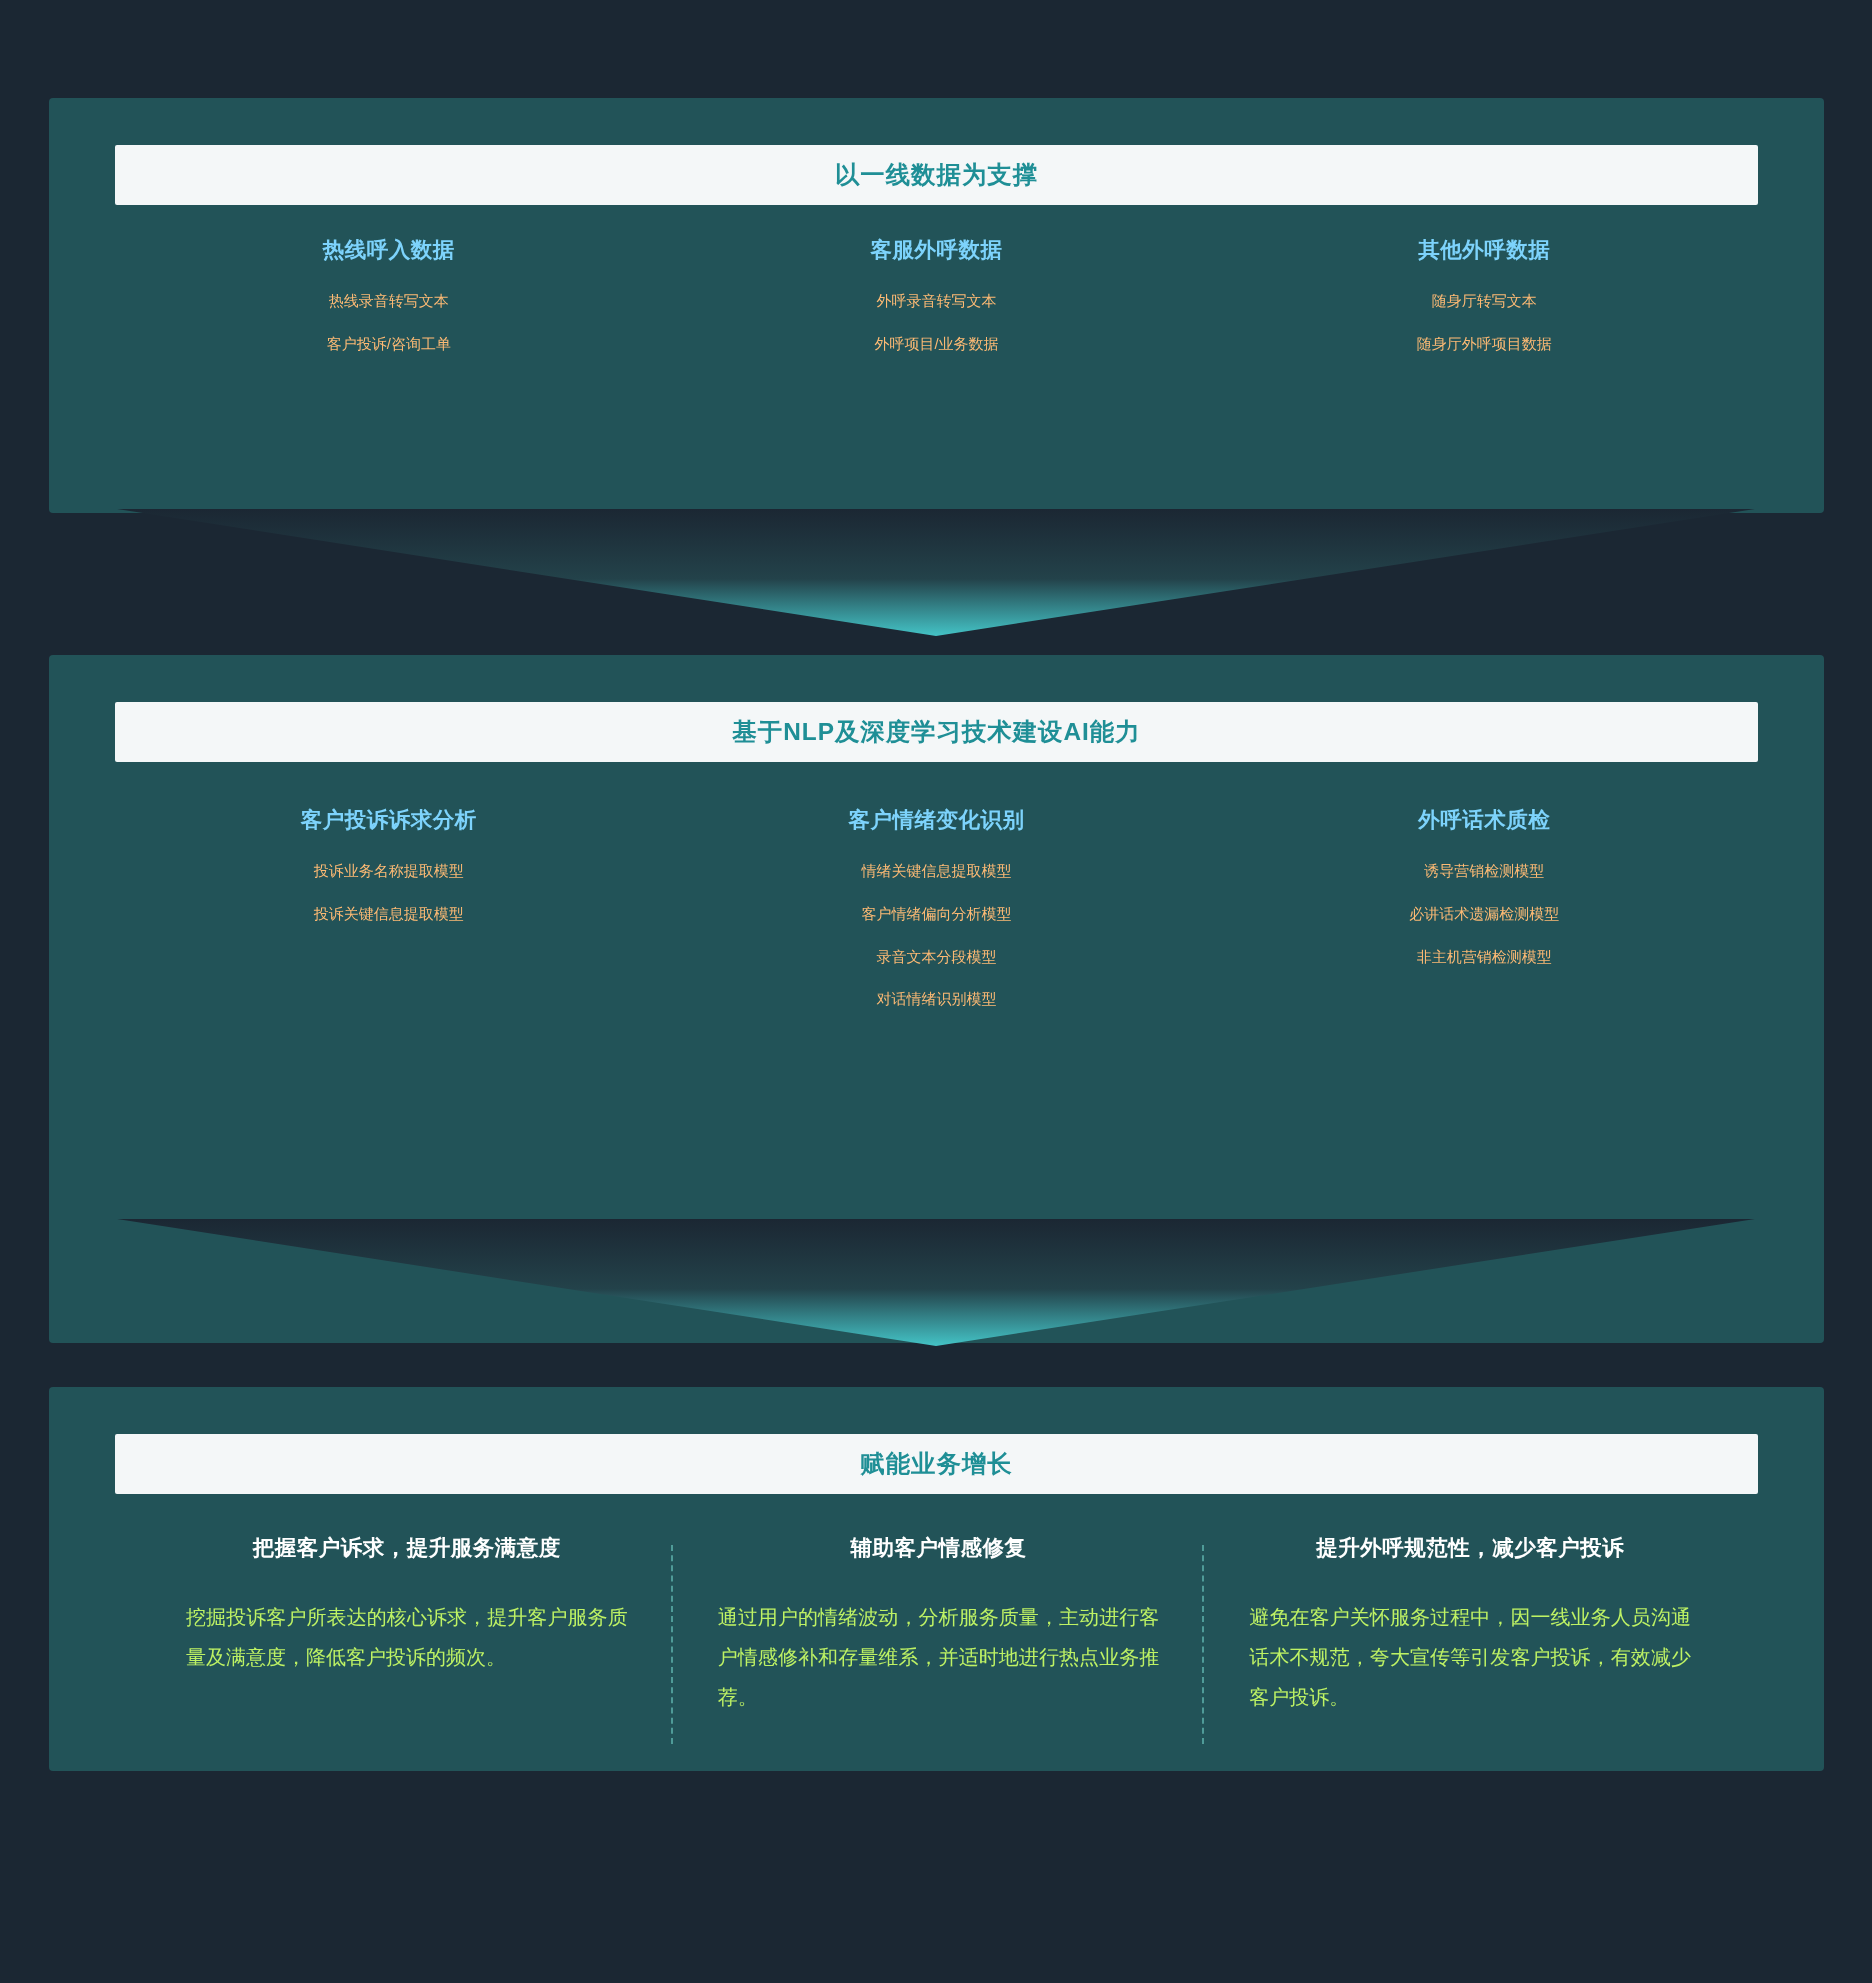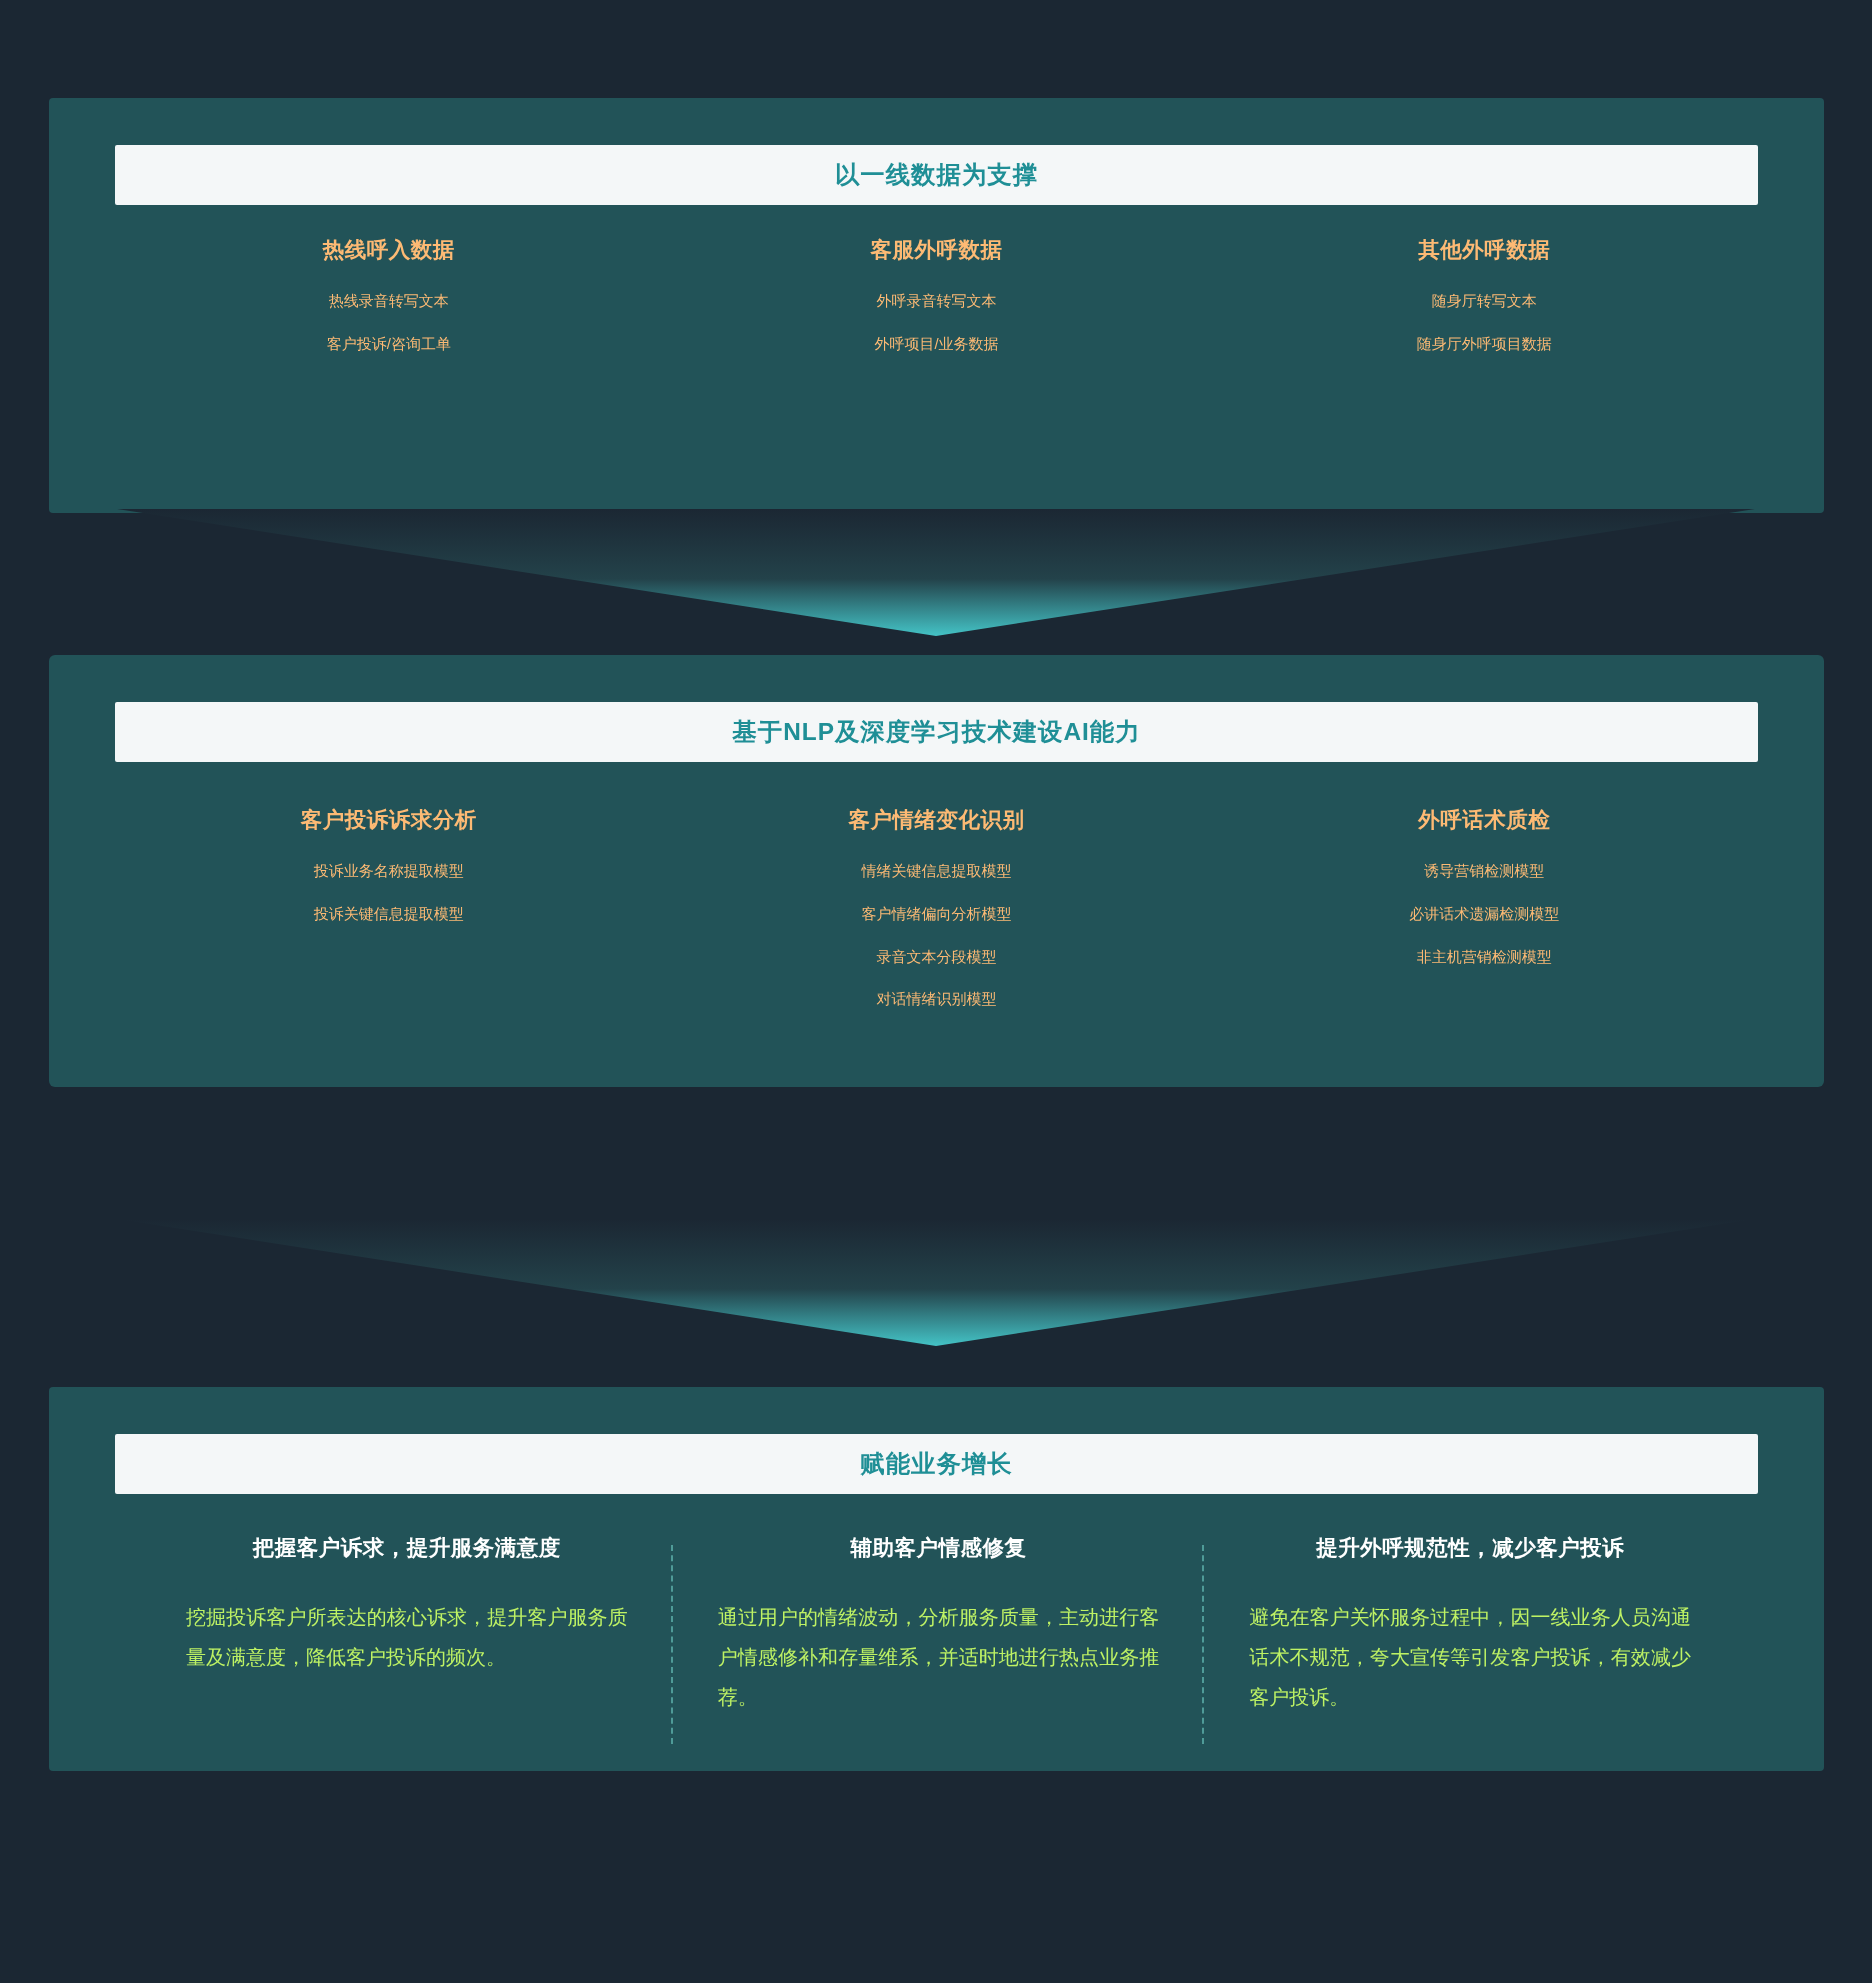--- a/index.html
+++ b/index.html
@@ -50,39 +50,39 @@
     left: 66px;
     right: 66px;
     top: 137px;
     display: flex;
   }
   .col {
     flex: 1 1 0;
     text-align: center;
   }
   .col-head {
-    color: #fdba74;
+    color: #7dd3fc;
     font-size: 21.5px;
     font-weight: bold;
     margin-bottom: 25px;
     letter-spacing: 0.5px;
   }
   .col-item {
     color: #fdba74;
     font-size: 15px;
     line-height: 1.55;
     margin-bottom: 19.5px;
     font-weight: normal;
   }
 
   
   #panel-data { top: 98px; height: 415px; }
 
   
-  #panel-ai { top: 655px; height: 432px; border-radius: 6px; }
+  #panel-ai { top: 655px; height: 688px; }
   #panel-ai .cols { top: 150px; }
 
   
   .arrow {
     position: absolute;
     left: 117px;
     width: 1638px;
     height: 127px;
   }
   .arrow svg { display: block; width: 100%; height: 100%; }

